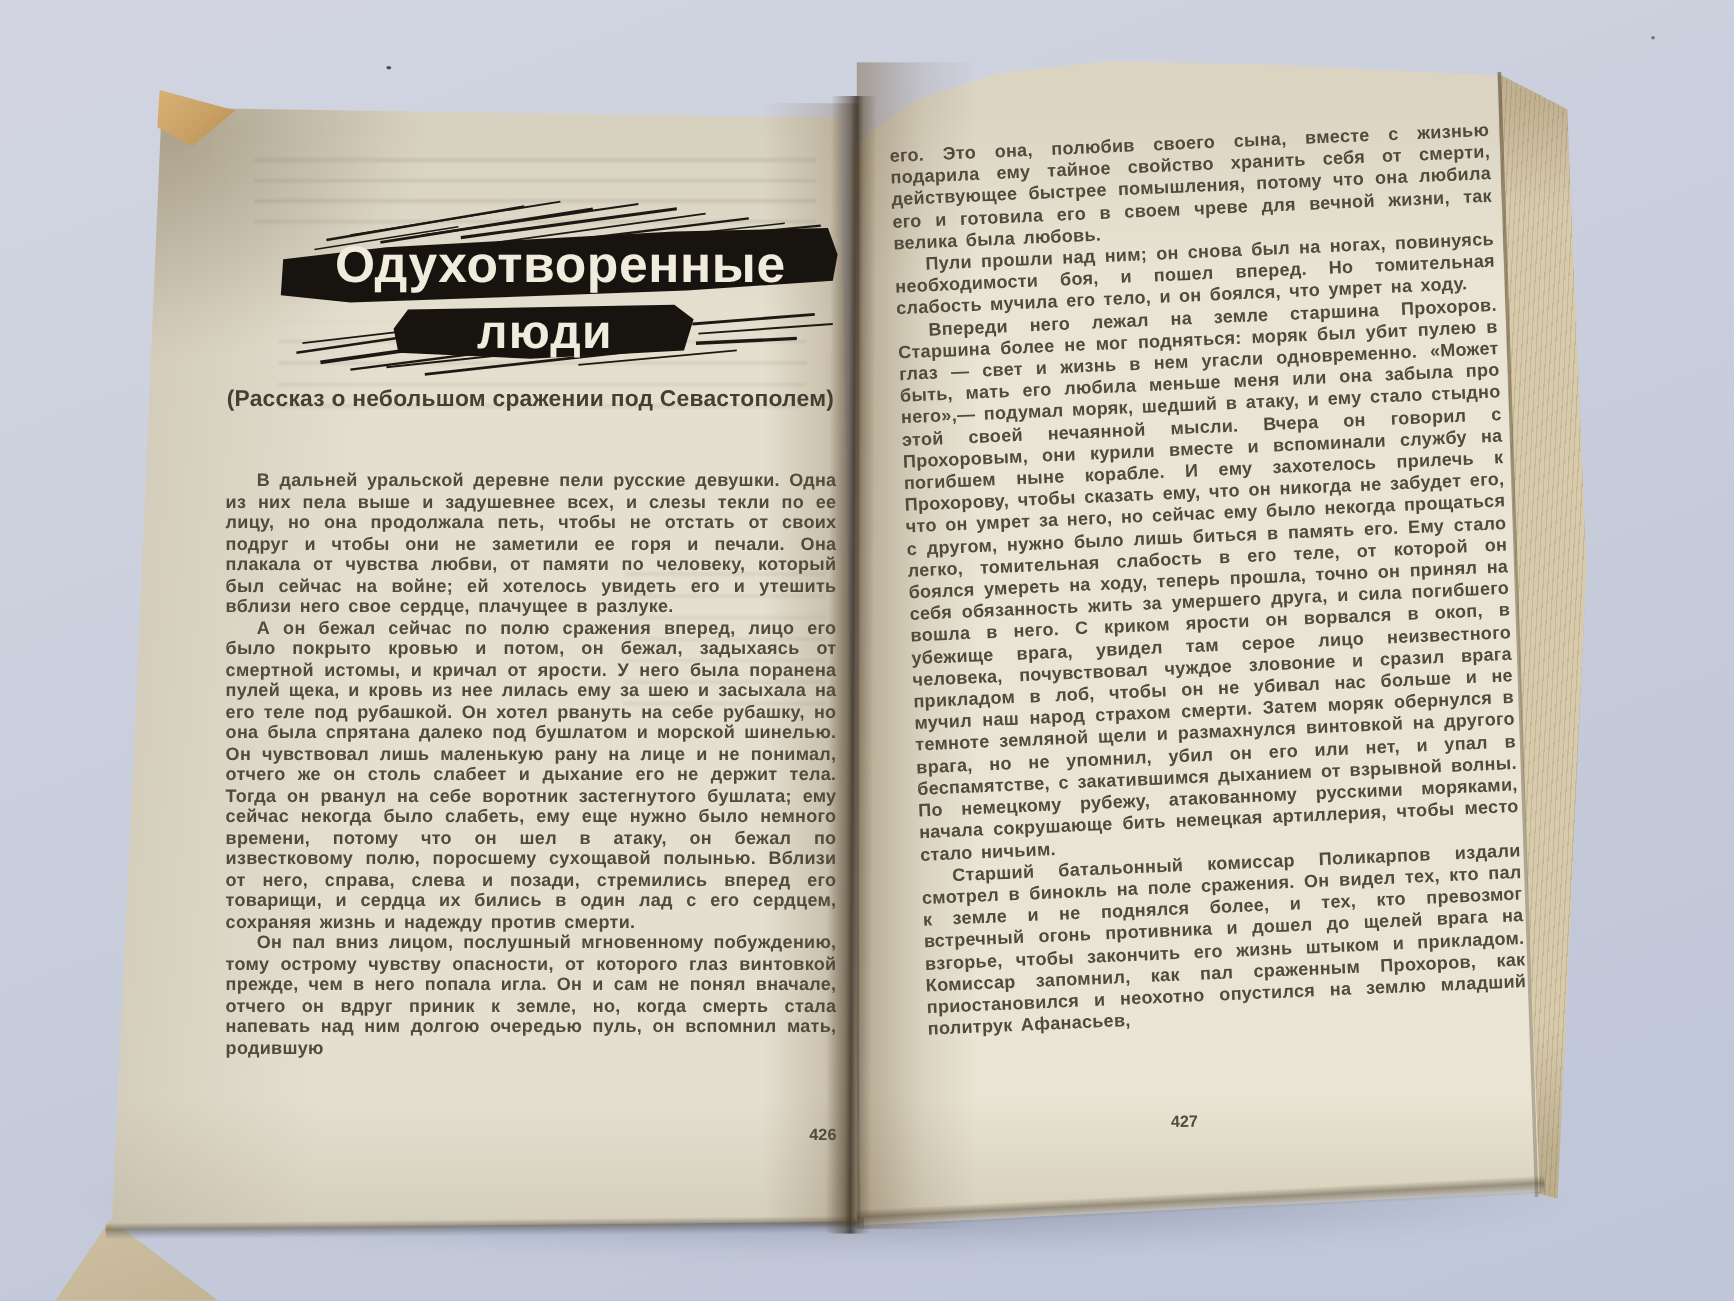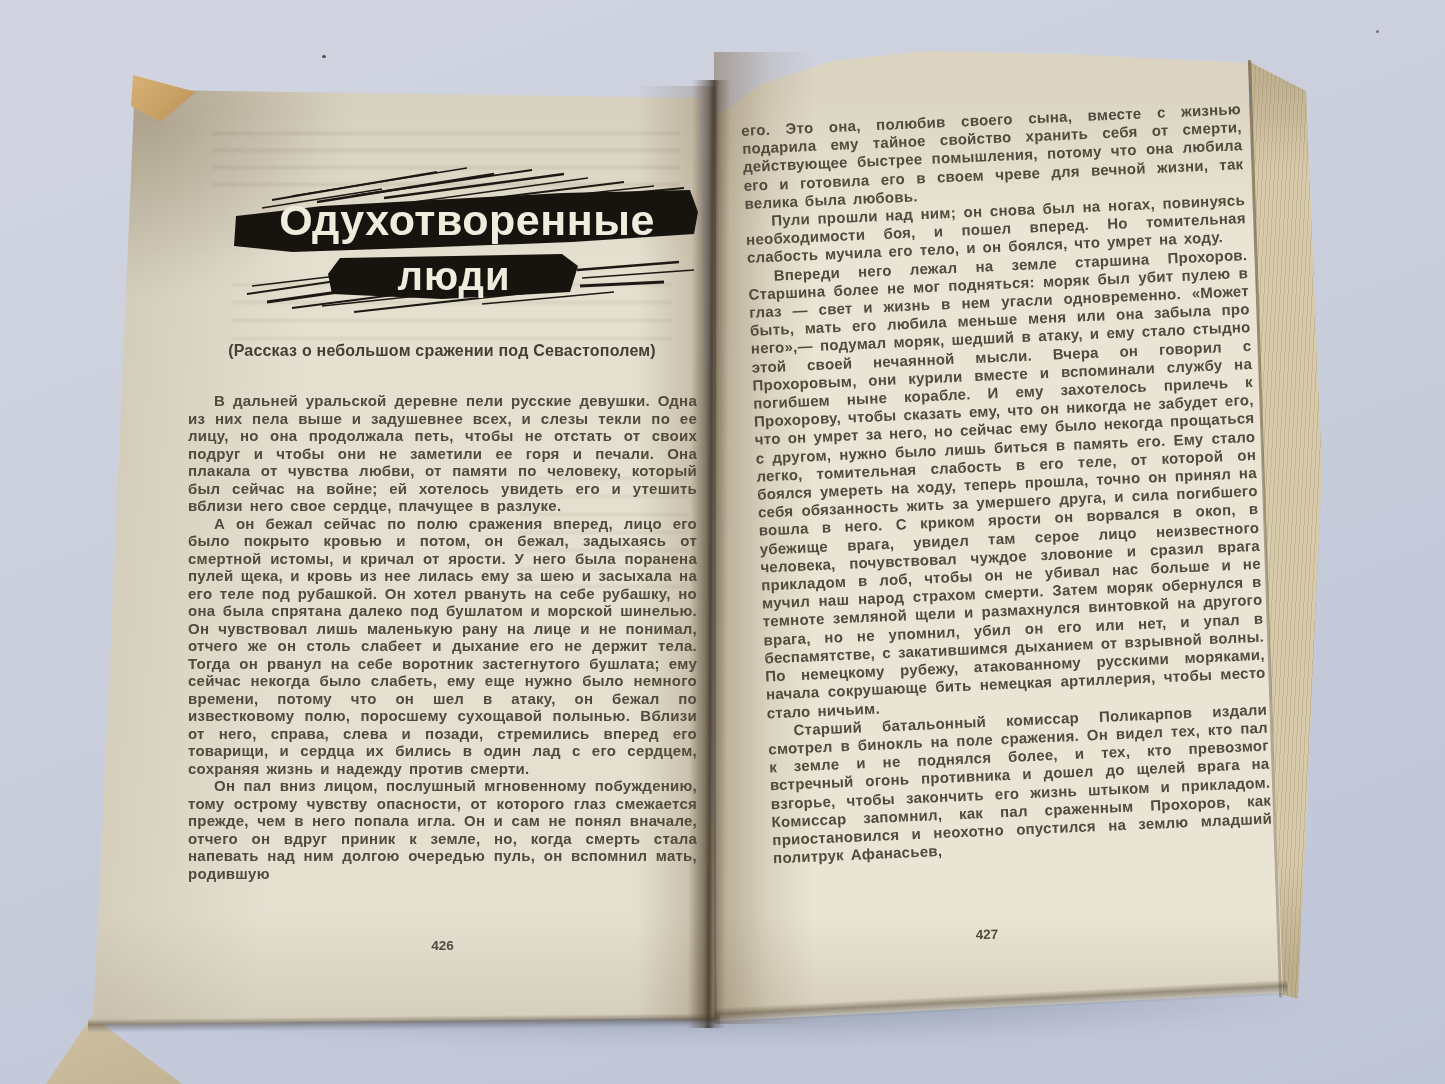--- a/index.html
+++ b/index.html
@@ -68,30 +68,30 @@
   .ghost.g2{left:232px;top:268px;width:440px;height:72px;
       background:repeating-linear-gradient(0deg,rgba(120,108,88,.11) 0 3px,rgba(0,0,0,0) 3px 18px);}
   .ghost.g3{left:520px;top:468px;width:168px;height:120px;
       background:repeating-linear-gradient(0deg,rgba(120,108,88,.09) 0 3px,rgba(0,0,0,0) 3px 18px);}
   .speck{position:absolute;border-radius:50%;background:#4c4c55;z-index:8;}
   .speck.s1{left:322px;top:55px;width:4px;height:3px;}
   .speck.s2{left:1376px;top:30px;width:3px;height:3px;opacity:.7;}
 
   .title-art{position:absolute;left:232px;top:162px;width:472px;height:154px;z-index:6;}
   .subtitle{position:absolute;left:186px;top:322px;width:512px;z-index:6;
-      text-align:center;font-weight:700;font-size:16px;color:var(--ink-dark);letter-spacing:.2px;margin-top:20px;}
+      text-align:center;font-weight:700;font-size:19px;color:var(--ink-dark);letter-spacing:.2px;}
   .body-text{position:absolute;z-index:6;color:var(--ink);font-weight:700;font-size:15px;
       letter-spacing:.25px;word-spacing:2.5px;text-align:justify;hyphens:auto;}
   .body-text p{margin:0;text-indent:26px;}
   .left-text{left:188px;top:366px;width:509px;line-height:17.5px;margin-top:26px;}
   .right-text{left:741px;top:122px;width:500px;line-height:18.2px;
       transform:rotate(-2.5deg);transform-origin:0 0;}
   .right-text p:first-child{text-indent:0;}
   .pagenum{position:absolute;z-index:6;text-align:center;font-weight:700;font-size:13.5px;color:var(--ink);}
-  .pagenum.l{left:188px;top:938px;width:509px;}
+  .pagenum.l{left:188px;top:938px;width:509px;text-align:right;}
   .pagenum.r{left:737px;top:927px;width:500px;transform:rotate(-1.2deg);}
 </style>
 </head>
 <body>
 
 <div id="canvas">
   <div class="bg"></div>
   <div class="book-shadow"></div>
   <div class="under-wedge"></div>
   <div class="fore-edge"></div>
@@ -137,21 +137,21 @@
     <path fill="#17140f" d="M108 96 L330 92 L346 104 L338 130 L210 137 L100 132 L96 112 Z"></path>
     <text x="235" y="73" text-anchor="middle" font-family="Liberation Sans, DejaVu Sans, sans-serif" font-size="43" font-weight="bold" fill="#efebdd" letter-spacing="0.5">Одухотворенные</text>
     <text x="222" y="128" text-anchor="middle" font-family="Liberation Sans, DejaVu Sans, sans-serif" font-size="40" font-weight="bold" fill="#efebdd" letter-spacing="1">люди</text>
   </svg>
 
   <div class="subtitle">(Рассказ о небольшом сражении под Севастополем)</div>
 
   <div class="body-text left-text">
       <p>В дальней уральской деревне пели русские девушки. Одна из них пела выше и задушевнее всех, и слезы текли по ее лицу, но она продолжала петь, чтобы не отстать от своих подруг и чтобы они не заметили ее горя и печали. Она плакала от чувства любви, от памяти по человеку, который был сейчас на войне; ей хотелось увидеть его и утешить вблизи него свое сердце, плачущее в разлуке.</p>
       <p>А он бежал сейчас по полю сражения вперед, лицо его было покрыто кровью и потом, он бежал, задыхаясь от смертной истомы, и кричал от ярости. У него была поранена пулей щека, и кровь из нее лилась ему за шею и засыхала на его теле под рубашкой. Он хотел рвануть на себе рубашку, но она была спрятана далеко под бушлатом и морской шинелью. Он чувствовал лишь маленькую рану на лице и не понимал, отчего же он столь слабеет и дыхание его не держит тела. Тогда он рванул на себе воротник застегнутого бушлата; ему сейчас некогда было слабеть, ему еще нужно было немного времени, потому что он шел в атаку, он бежал по известковому полю, поросшему сухощавой полынью. Вблизи от него, справа, слева и позади, стремились вперед его товарищи, и сердца их бились в один лад с его сердцем, сохраняя жизнь и надежду против смерти.</p>
-      <p>Он пал вниз лицом, послушный мгновенному побуждению, тому острому чувству опасности, от которого глаз смежается прежде, чем в него попала игла. Он и сам не понял вначале, отчего он вдруг приник к земле, но, когда смерть стала напевать над ним долгою очередью пуль, он вспомнил мать, родившую</p>
+      <p>Он пал вниз лицом, послушный мгновенному побуждению, тому острому чувству опасности, от которого глаз винтовкой прежде, чем в него попала игла. Он и сам не понял вначале, отчего он вдруг приник к земле, но, когда смерть стала напевать над ним долгою очередью пуль, он вспомнил мать, родившую</p>
     </div>
   <div class="body-text right-text">
       <p>его. Это она, полюбив своего сына, вместе с жизнью подарила ему тайное свойство хранить себя от смерти, действующее быстрее помышления, потому что она любила его и готовила его в своем чреве для вечной жизни, так велика была любовь.</p>
       <p>Пули прошли над ним; он снова был на ногах, повинуясь необходимости боя, и пошел вперед. Но томительная слабость мучила его тело, и он боялся, что умрет на ходу.</p>
       <p>Впереди него лежал на земле старшина Прохоров. Старшина более не мог подняться: моряк был убит пулею в глаз — свет и жизнь в нем угасли одновременно. «Может быть, мать его любила меньше меня или она забыла про него»,— подумал моряк, шедший в атаку, и ему стало стыдно этой своей нечаянной мысли. Вчера он говорил с Прохоровым, они курили вместе и вспоминали службу на погибшем ныне корабле. И ему захотелось прилечь к Прохорову, чтобы сказать ему, что он никогда не забудет его, что он умрет за него, но сейчас ему было некогда прощаться с другом, нужно было лишь биться в память его. Ему стало легко, томительная слабость в его теле, от которой он боялся умереть на ходу, теперь прошла, точно он принял на себя обязанность жить за умершего друга, и сила погибшего вошла в него. С криком ярости он ворвался в окоп, в убежище врага, увидел там серое лицо неизвестного человека, почувствовал чуждое зловоние и сразил врага прикладом в лоб, чтобы он не убивал нас больше и не мучил наш народ страхом смерти. Затем моряк обернулся в темноте земляной щели и размахнулся винтовкой на другого врага, но не упомнил, убил он его или нет, и упал в беспамятстве, с закатившимся дыханием от взрывной волны. По немецкому рубежу, атакованному русскими моряками, начала сокрушающе бить немецкая артиллерия, чтобы место стало ничьим.</p>
       <p>Старший батальонный комиссар Поликарпов издали смотрел в бинокль на поле сражения. Он видел тех, кто пал к земле и не поднялся более, и тех, кто превозмог встречный огонь противника и дошел до щелей врага на взгорье, чтобы закончить его жизнь штыком и прикладом. Комиссар запомнил, как пал сраженным Прохоров, как приостановился и неохотно опустился на землю младший политрук Афанасьев,</p>
     </div>
 
   <div class="pagenum l">426</div>
   <div class="pagenum r">427</div>

